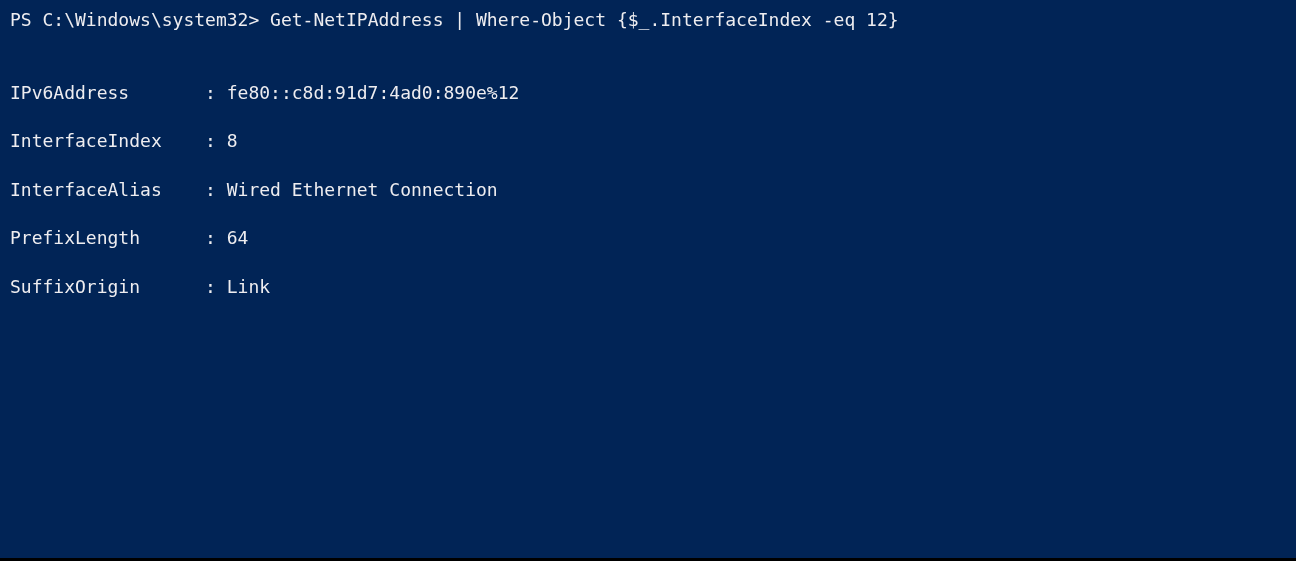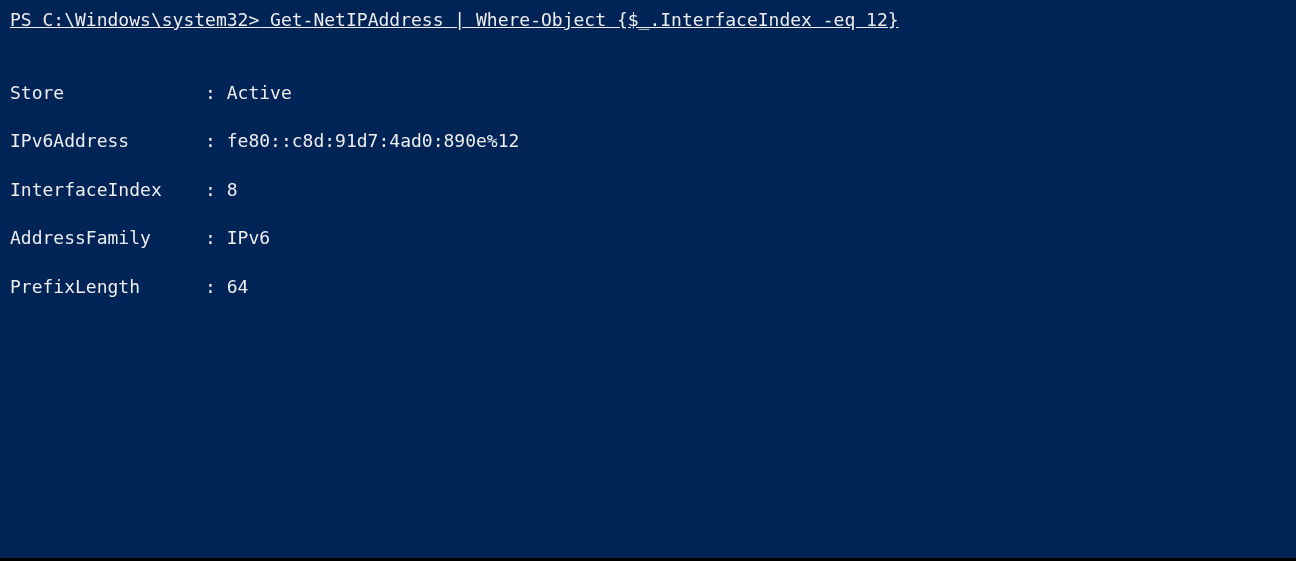--- a/index.html
+++ b/index.html
@@ -14,21 +14,20 @@
       font-size: 18px;
       width: 1296px;
       height: 561px;
       padding: 8px 10px;
       overflow: hidden;
       line-height: 1.35;
     }
     .prompt-line {
       margin-bottom: 24px;
       white-space: pre;
-      text-decoration: underline;
     }
     .output-block {
       white-space: pre;
     }
     .row {
       white-space: pre;
     }
     .bottom-border {
       position: absolute;
       left: 0;
@@ -37,24 +36,24 @@
       height: 3px;
       background: #000;
     }
   </style>
 </head>
 <body>
 
 <div class="prompt-line"><span>PS C:\Windows\system32&gt;</span> <span>Get-NetIPAddress | Where-Object {$_.InterfaceIndex -eq 12}</span></div>
 
 <div class="output-block">
-<div class="row"><span>Store             : Active</span></div>
 <div class="row"><span>IPv6Address       : fe80::c8d:91d7:4ad0:890e%12</span></div>
 <div class="row"><span>InterfaceIndex    : 8</span></div>
-<div class="row"><span>AddressFamily     : IPv6</span></div>
+<div class="row"><span>InterfaceAlias    : Wired Ethernet Connection</span></div>
 <div class="row"><span>PrefixLength      : 64</span></div>
+<div class="row"><span>SuffixOrigin      : Link</span></div>
 
 
 
 
 </div>
 
 <div class="bottom-border"></div>
 
 </body></html>

